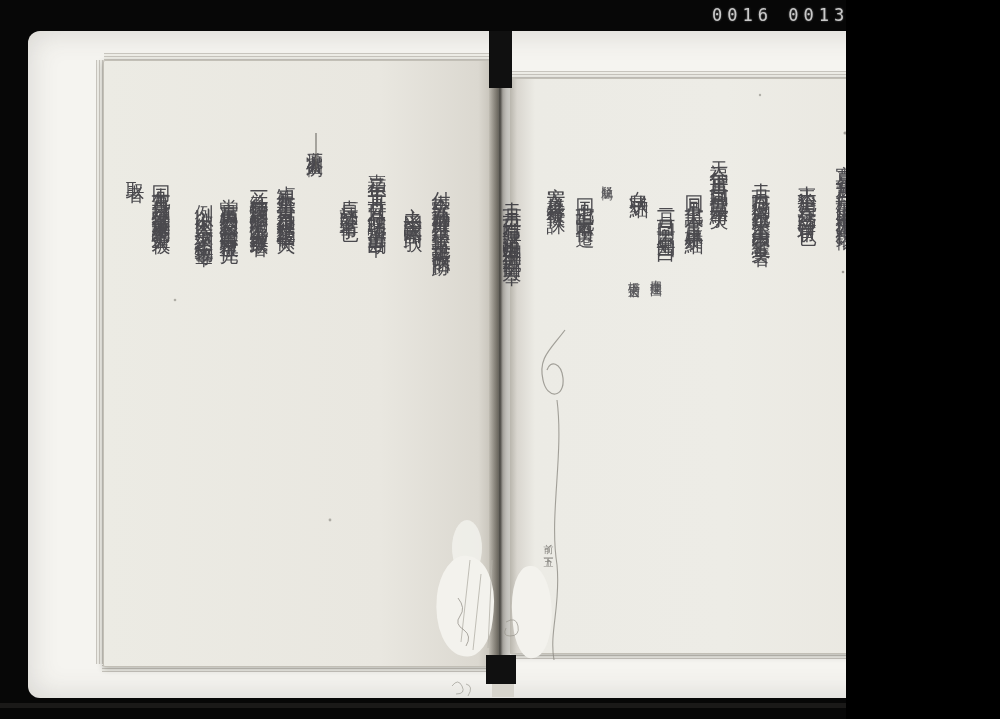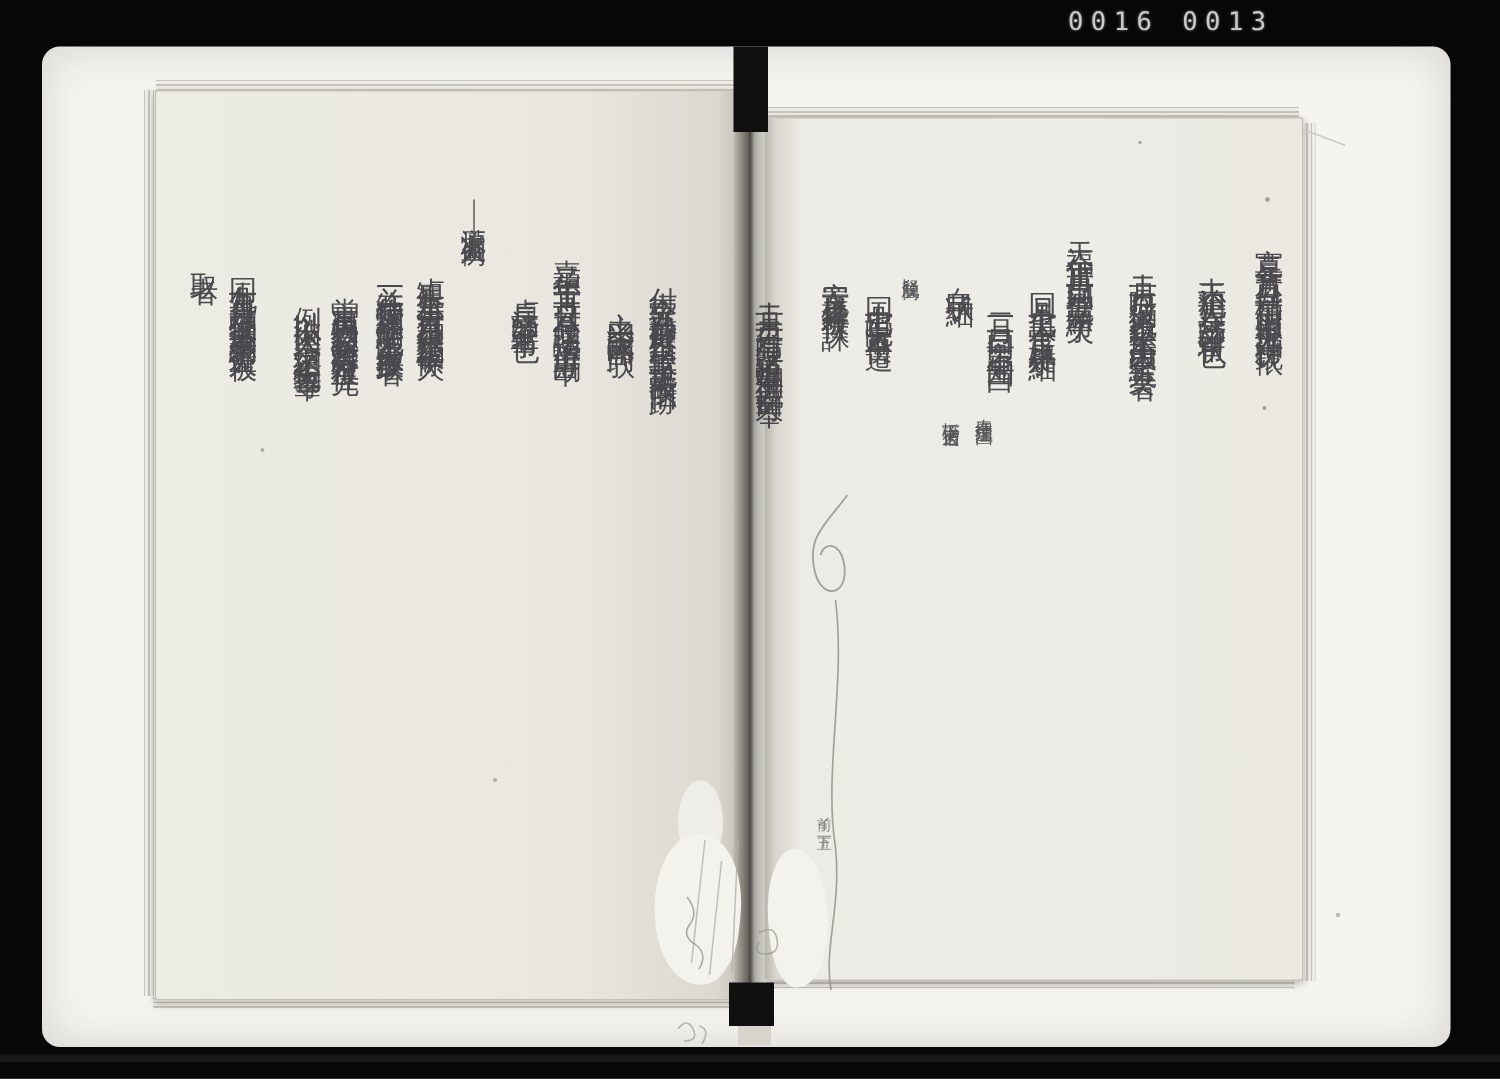--- a/index.html
+++ b/index.html
@@ -1,17 +1,17 @@
 <!DOCTYPE html>
 <html><head>
 <meta charset="utf-8">
 <style>
   html,body{margin:0;padding:0;background:#000;}
   .film{
-    position:relative;width:1000px;height:719px;overflow:hidden;
+    position:relative;width:846px;height:719px;overflow:hidden;
     background:#070707;
     font-family:"DejaVu Serif", serif;
   }
   .counter{
     position:absolute;left:712px;top:5px;
     font-family:"DejaVu Sans Mono", monospace;
     font-size:17px;color:#c9c9c9;letter-spacing:5px;white-space:pre;
     text-shadow:0 0 2px rgba(255,255,255,.45);
     filter:blur(.3px);
   }

